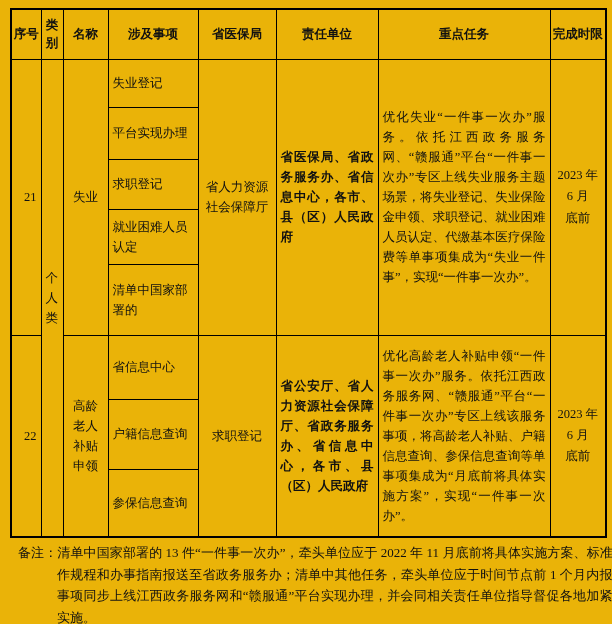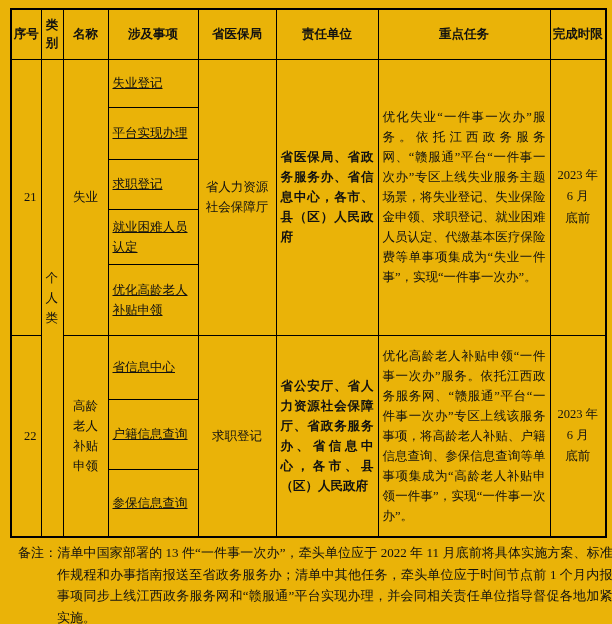--- a/index.html
+++ b/index.html
@@ -29,21 +29,21 @@
   .doc th{
     font-family:"Liberation Sans","DejaVu Sans",sans-serif;
     font-weight:bold;
     text-align:center;
     padding:2px 1px;
     line-height:1.45;
   }
   .c-no{text-align:right;}
   .c-cat{text-align:left;padding:2px 0;line-height:1.7;}
   .c-name{text-align:center;padding:2px 6px;line-height:1.7;}
-  .c-matter{text-align:left;padding:2px 7px;text-decoration:underline;}
+  .c-matter{text-align:left;padding:2px 7px;}
   .c-lead{text-align:center;padding:2px 5px;}
   .c-resp{text-align:justify;text-align-last:left;padding:2px 6px;font-weight:bold;}
   .c-task{text-align:justify;text-align-last:left;padding:4px 7px;}
   .c-deadline{text-align:center;padding:2px 3px;}
   .c-deadline span{display:block;line-height:1.7;text-align:center;}
   .footnote{
     position:absolute;left:18px;top:542px;width:582px;
     font-size:13px;line-height:21.5px;
     text-align:justify;text-align-last:left;
     padding-left:39px;text-indent:-39px;
@@ -96,30 +96,30 @@
     <tr style="height:52px">
       <td class="c-matter">平台实现办理</td>
     </tr>
     <tr style="height:50px">
       <td class="c-matter">求职登记</td>
     </tr>
     <tr style="height:55px">
       <td class="c-matter">就业困难人员认定</td>
     </tr>
     <tr style="height:71px">
-      <td class="c-matter">优化高龄老人补贴申领</td>
+      <td class="c-matter">清单中国家部署的</td>
     </tr>
 
     <tr style="height:64px">
       <td class="c-no" rowspan="3">22</td>
       <td class="c-name" rowspan="3">高龄老人补贴申领</td>
       <td class="c-matter">省信息中心</td>
       <td class="c-lead" rowspan="3">求职登记</td>
       <td class="c-resp" rowspan="3">省公安厅、省人力资源社会保障厅、省政务服务办、省信息中心，各市、县（区）人民政府</td>
-      <td class="c-task" rowspan="3">优化高龄老人补贴申领“一件事一次办”服务。依托江西政务服务网、“赣服通”平台“一件事一次办”专区上线该服务事项，将高龄老人补贴、户籍信息查询、参保信息查询等单事项集成为“高龄老人补贴申领一件事”，实现“一件事一次办”。</td>
+      <td class="c-task" rowspan="3">优化高龄老人补贴申领“一件事一次办”服务。依托江西政务服务网、“赣服通”平台“一件事一次办”专区上线该服务事项，将高龄老人补贴、户籍信息查询、参保信息查询等单事项集成为“月底前将具体实施方案”，实现“一件事一次办”。</td>
       <td class="c-deadline" rowspan="3">
         <span>2023 年</span>
         <span>6 月</span>
         <span>底前</span>
       </td>
     </tr>
     <tr style="height:70px">
       <td class="c-matter">户籍信息查询</td>
     </tr>
     <tr style="height:68px">

